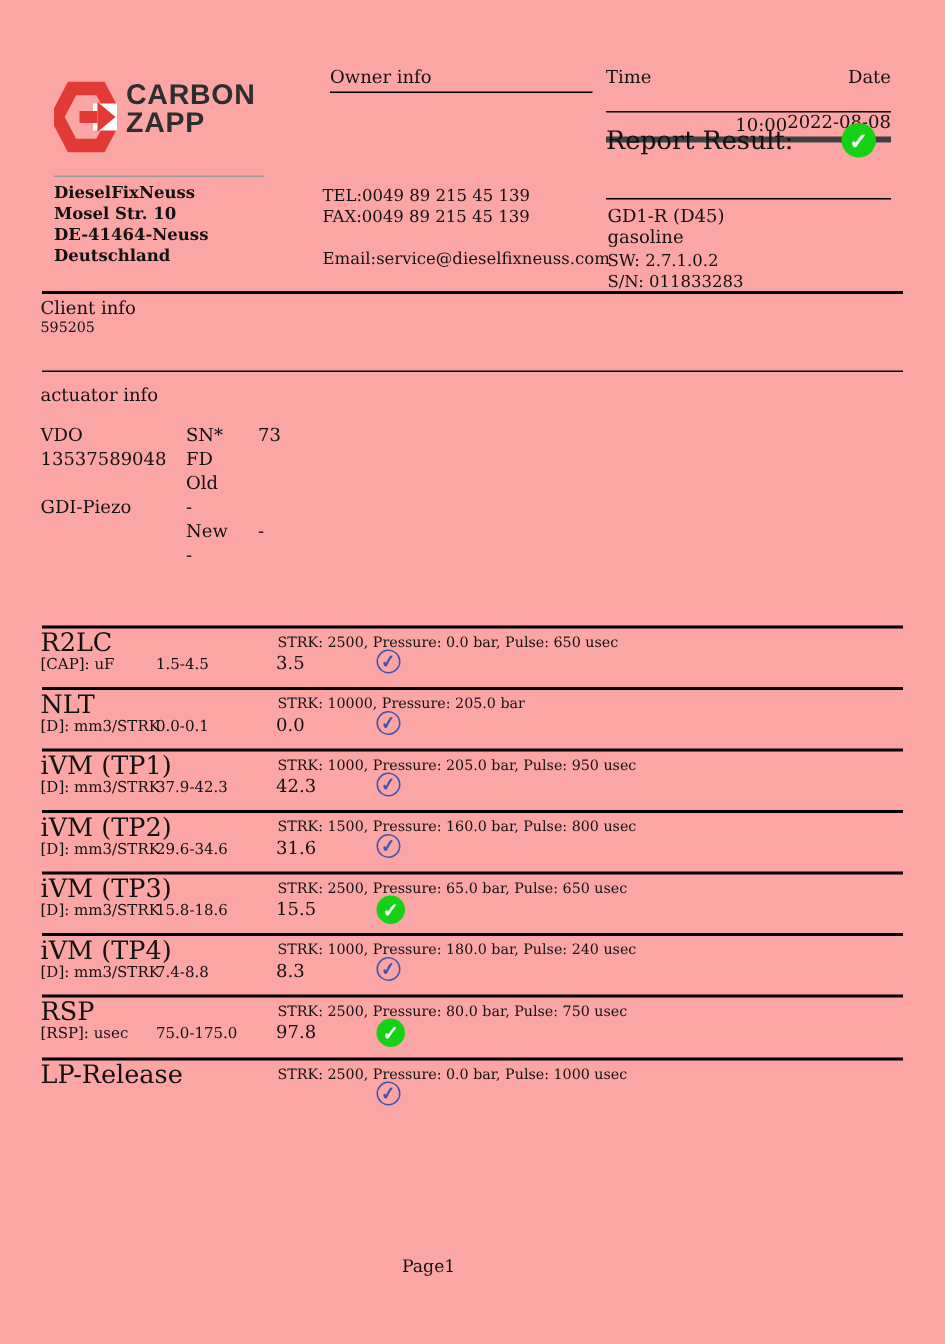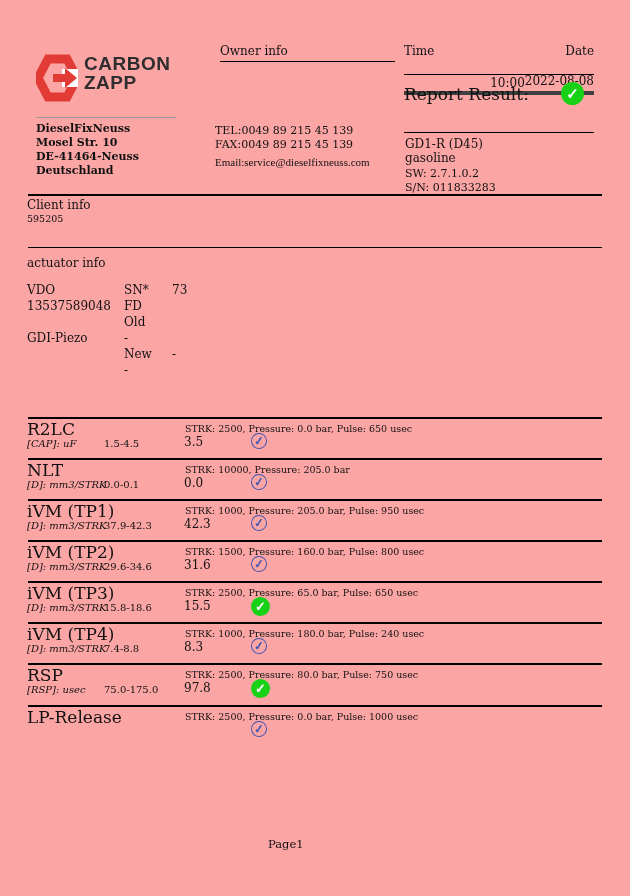--- a/index.html
+++ b/index.html
@@ -27,42 +27,42 @@
   .date-value{position:relative;top:-2px;}
   .report-result{left:404px;top:84px;font-size:17px;}
   .result-circle{left:561px;top:82px;width:23px;height:23px;border-radius:50%;
     background:var(--check-green);color:#fff;display:flex;align-items:center;justify-content:center;
     font-family:"Liberation Sans",sans-serif;font-weight:bold;font-size:15px;}
 
   
   .gray-rule{left:36px;top:117px;width:140px;height:1px;background:#999;}
   .owner-block{left:36px;top:122px;font-size:11px;font-weight:bold;line-height:14px;}
   .contact-block{left:215px;top:124px;font-size:11px;line-height:14px;}
-  .contact-email{margin-top:3px;font-family:Liberation Serif, serif;}
+  .contact-email{margin-top:14px;}
   .machine-rule{left:404px;top:132px;width:190px;height:1px;background:#000;}
   .machine-block{left:405px;top:137px;font-size:12px;line-height:14px;}
   .machine-sub{font-size:11px;line-height:11px;margin-top:3px;}
 
   
   .rule-thick{left:28px;top:194px;width:574px;height:2px;background:#000;}
   .client-label{left:27px;top:198px;font-size:12px;}
   .client-value{left:27px;top:213px;font-size:9.5px;}
   .rule-mid{left:28px;top:247px;width:574px;height:1px;background:#000;}
   .actuator-label{left:27px;top:256px;font-size:12px;}
   .act-grid{font-size:12px;line-height:12px;}
   .act-c1{left:27px;} .act-c2{left:124px;} .act-c3{left:172px;}
   .act-r1{top:284px;} .act-r2{top:300px;} .act-r3{top:316px;}
   .act-r4{top:332px;} .act-r5{top:348px;} .act-r6{top:364px;}
 
   
   .test-row{position:absolute;left:0;width:630px;height:57px;}
   .test-row .line{position:absolute;left:28px;top:0;width:574px;height:2px;background:#000;}
   .t-title{position:absolute;left:27px;top:3px;font-size:17px;line-height:19px;}
   .t-params{position:absolute;left:185px;top:6px;font-size:9.5px;}
-  .t-label{position:absolute;left:27px;top:21px;font-size:10px;font-style:italic;}
+  .t-label{position:absolute;left:27px;top:21px;font-size:10px;}
   .t-range{position:absolute;left:104px;top:21px;font-size:10px;}
   .t-value{position:absolute;left:184px;top:18px;font-size:12px;}
   .t-icon{position:absolute;left:251px;top:16px;display:flex;align-items:center;justify-content:center;
     font-family:"Liberation Sans",sans-serif;}
   .t-icon.pass-blue{width:16px;height:16px;border:1.5px solid var(--check-blue);border-radius:50%;
     color:var(--check-blue);font-size:12px;font-weight:bold;transform:rotate(-6deg);}
   .t-icon.pass-green{width:19px;height:19px;border-radius:50%;background:var(--check-green);
     color:#fff;font-size:13px;font-weight:bold;}
 
   .page-footer{left:268px;top:837px;font-size:11.5px;}

